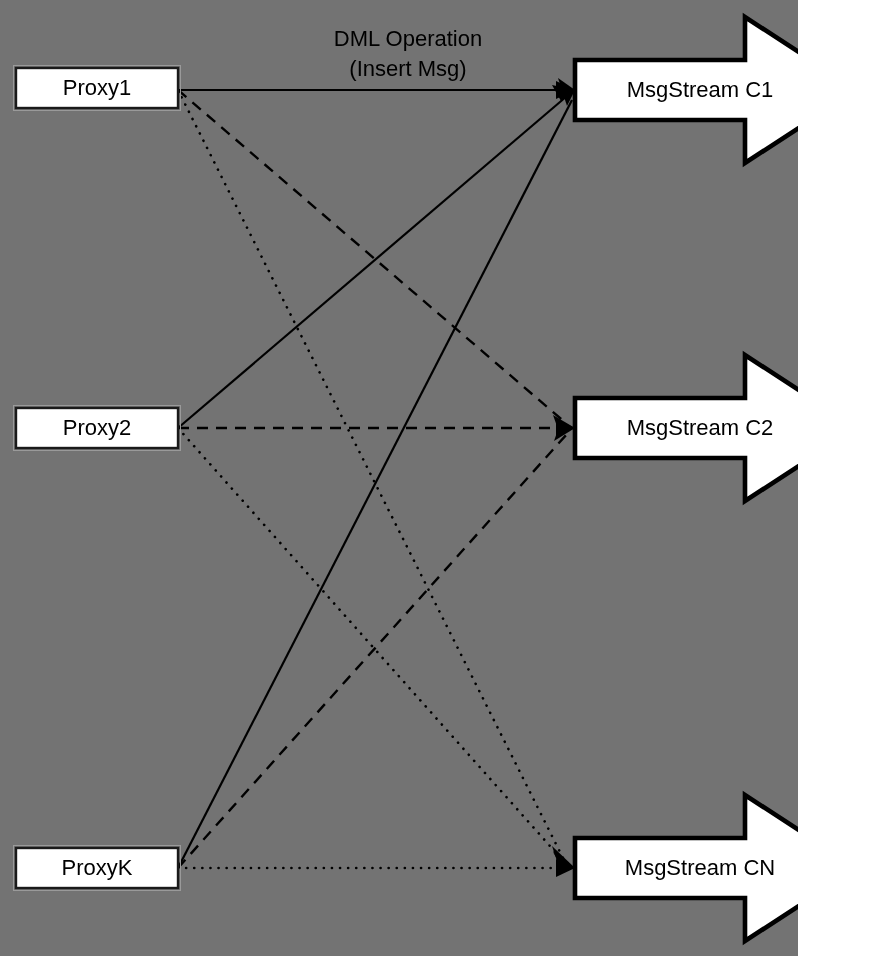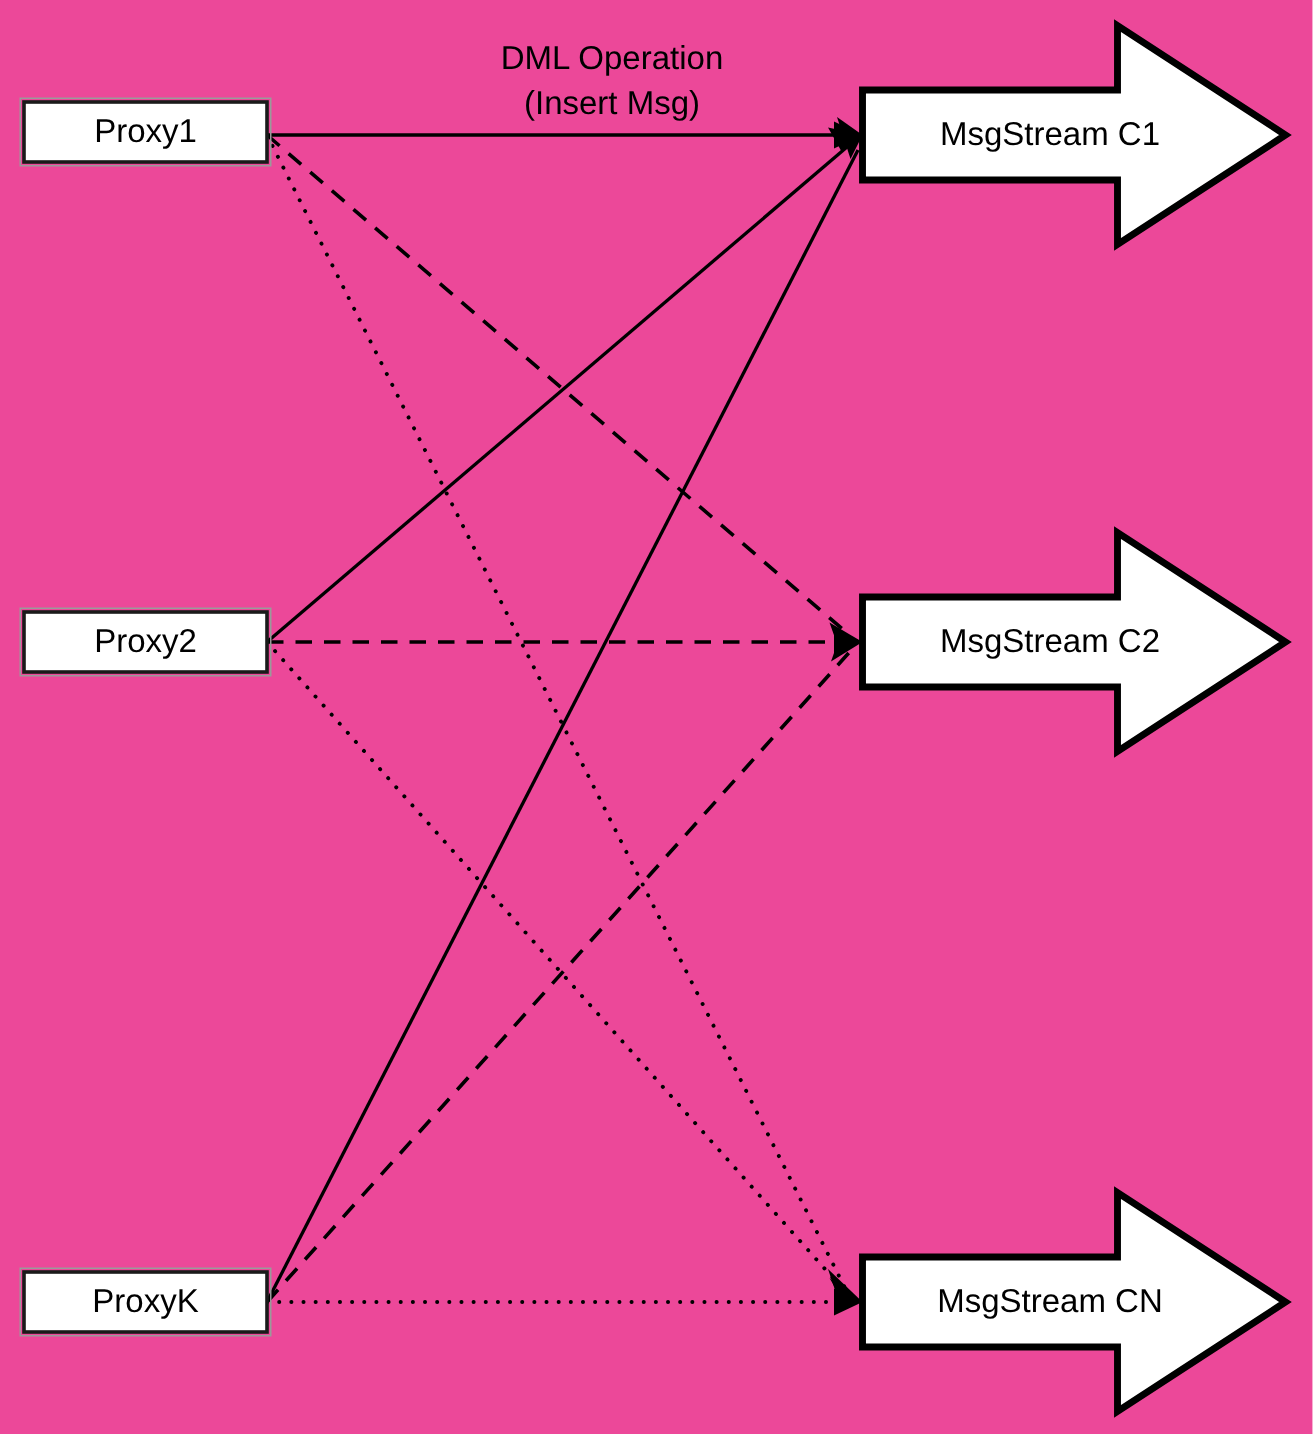--- a/index.html
+++ b/index.html
@@ -5,23 +5,23 @@
   html, body {
     margin: 0;
     padding: 0;
     background: #ffffff;
   }
   body {
     font-family: "Liberation Sans", sans-serif;
   }
   #canvas {
     position: relative;
-    width: 875px;
+    width: 798px;
     height: 956px;
-    background: #ec4899;
+    background: #737373;
     overflow: hidden;
   }
   #diagram-svg {
     position: absolute;
     left: 0;
     top: 0;
     width: 875px;
     height: 956px;
     display: block;
   }

